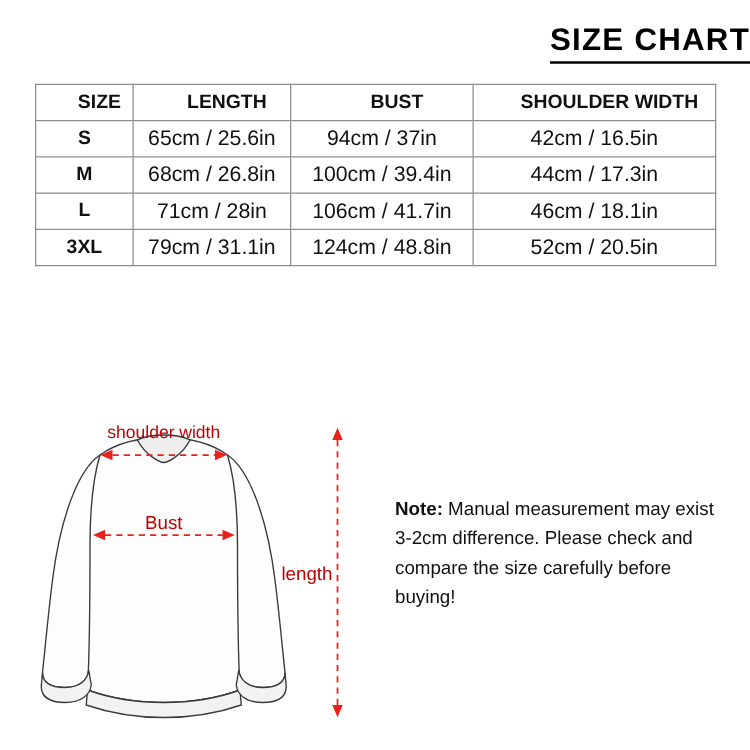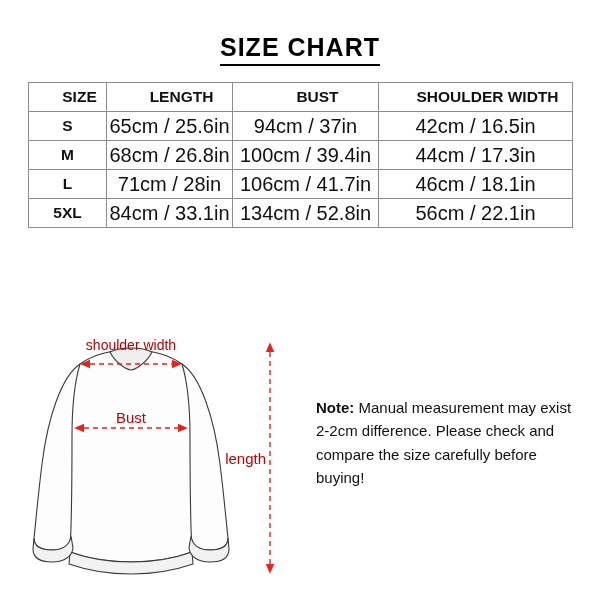--- a/index.html
+++ b/index.html
@@ -12,22 +12,22 @@
     background: #ffffff;
     font-family: "Liberation Sans", sans-serif;
     color: #000000;
     overflow: hidden;
     position: relative;
   }
 
   
   .title-wrap {
     width: 100%;
-    text-align: center;
-    margin-top: 33px;
+    text-align: right;
+    margin-top: 18px;
   }
   .title {
     display: inline-block;
     font-size: 25px;
     font-weight: bold;
     letter-spacing: 1px;
     border-bottom: 2px solid #000;
     padding-bottom: 2px;
   }
 
@@ -38,21 +38,21 @@
   }
   table.size-chart {
     width: 100%;
     border-collapse: collapse;
     table-layout: fixed;
   }
   table.size-chart th,
   table.size-chart td {
     border: 1px solid #8d8d8d;
     text-align: center;
-    font-size: 20px;
+    font-size: 17px;
     height: 28px;
     padding: 0 2px;
     color: #111;
   }
   table.size-chart th {
     font-weight: bold;
     font-size: 15.5px;
     padding-left: 26px;
   }
   table.size-chart td.sizecol {
@@ -142,24 +142,24 @@
         <td>100cm / 39.4in</td>
         <td>44cm / 17.3in</td>
       </tr>
       <tr>
         <td class="sizecol">L</td>
         <td>71cm / 28in</td>
         <td>106cm / 41.7in</td>
         <td>46cm / 18.1in</td>
       </tr>
       <tr>
-        <td class="sizecol">5XL</td>
-        <td>84cm / 33.1in</td>
-        <td>134cm / 52.8in</td>
-        <td>56cm / 22.1in</td>
+        <td class="sizecol">3XL</td>
+        <td>79cm / 31.1in</td>
+        <td>124cm / 48.8in</td>
+        <td>52cm / 20.5in</td>
       </tr>
     </tbody>
   </table>
 </div>
 
 <div class="bottom">
 
   <div class="shirt-area">
     <svg class="shirt-svg" width="290" height="272" viewBox="0 0 290 272" xmlns="http://www.w3.org/2000/svg">
       <defs>
@@ -192,16 +192,16 @@
 
       <line x1="66" y1="104" x2="160" y2="104" stroke="#e8211c" stroke-width="1.4" stroke-dasharray="5,4" marker-start="url(#arrL)" marker-end="url(#arrR)"></line>
       <text class="lbl-big" x="113" y="99" text-anchor="middle">Bust</text>
 
       <line x1="252" y1="28" x2="252" y2="240" stroke="#e8211c" stroke-width="1.4" stroke-dasharray="5,4" marker-start="url(#arrL)" marker-end="url(#arrR)"></line>
       <text class="lbl-big" x="248" y="140" text-anchor="end">length</text>
     </svg>
   </div>
 
   <div class="note-area">
-    <b>Note:</b><span> Manual measurement may exist 2-2cm difference. Please check and compare the size carefully before buying!</span>
+    <b>Note:</b><span> Manual measurement may exist 3-2cm difference. Please check and compare the size carefully before buying!</span>
   </div>
 
 </div>
 
 </body></html>

